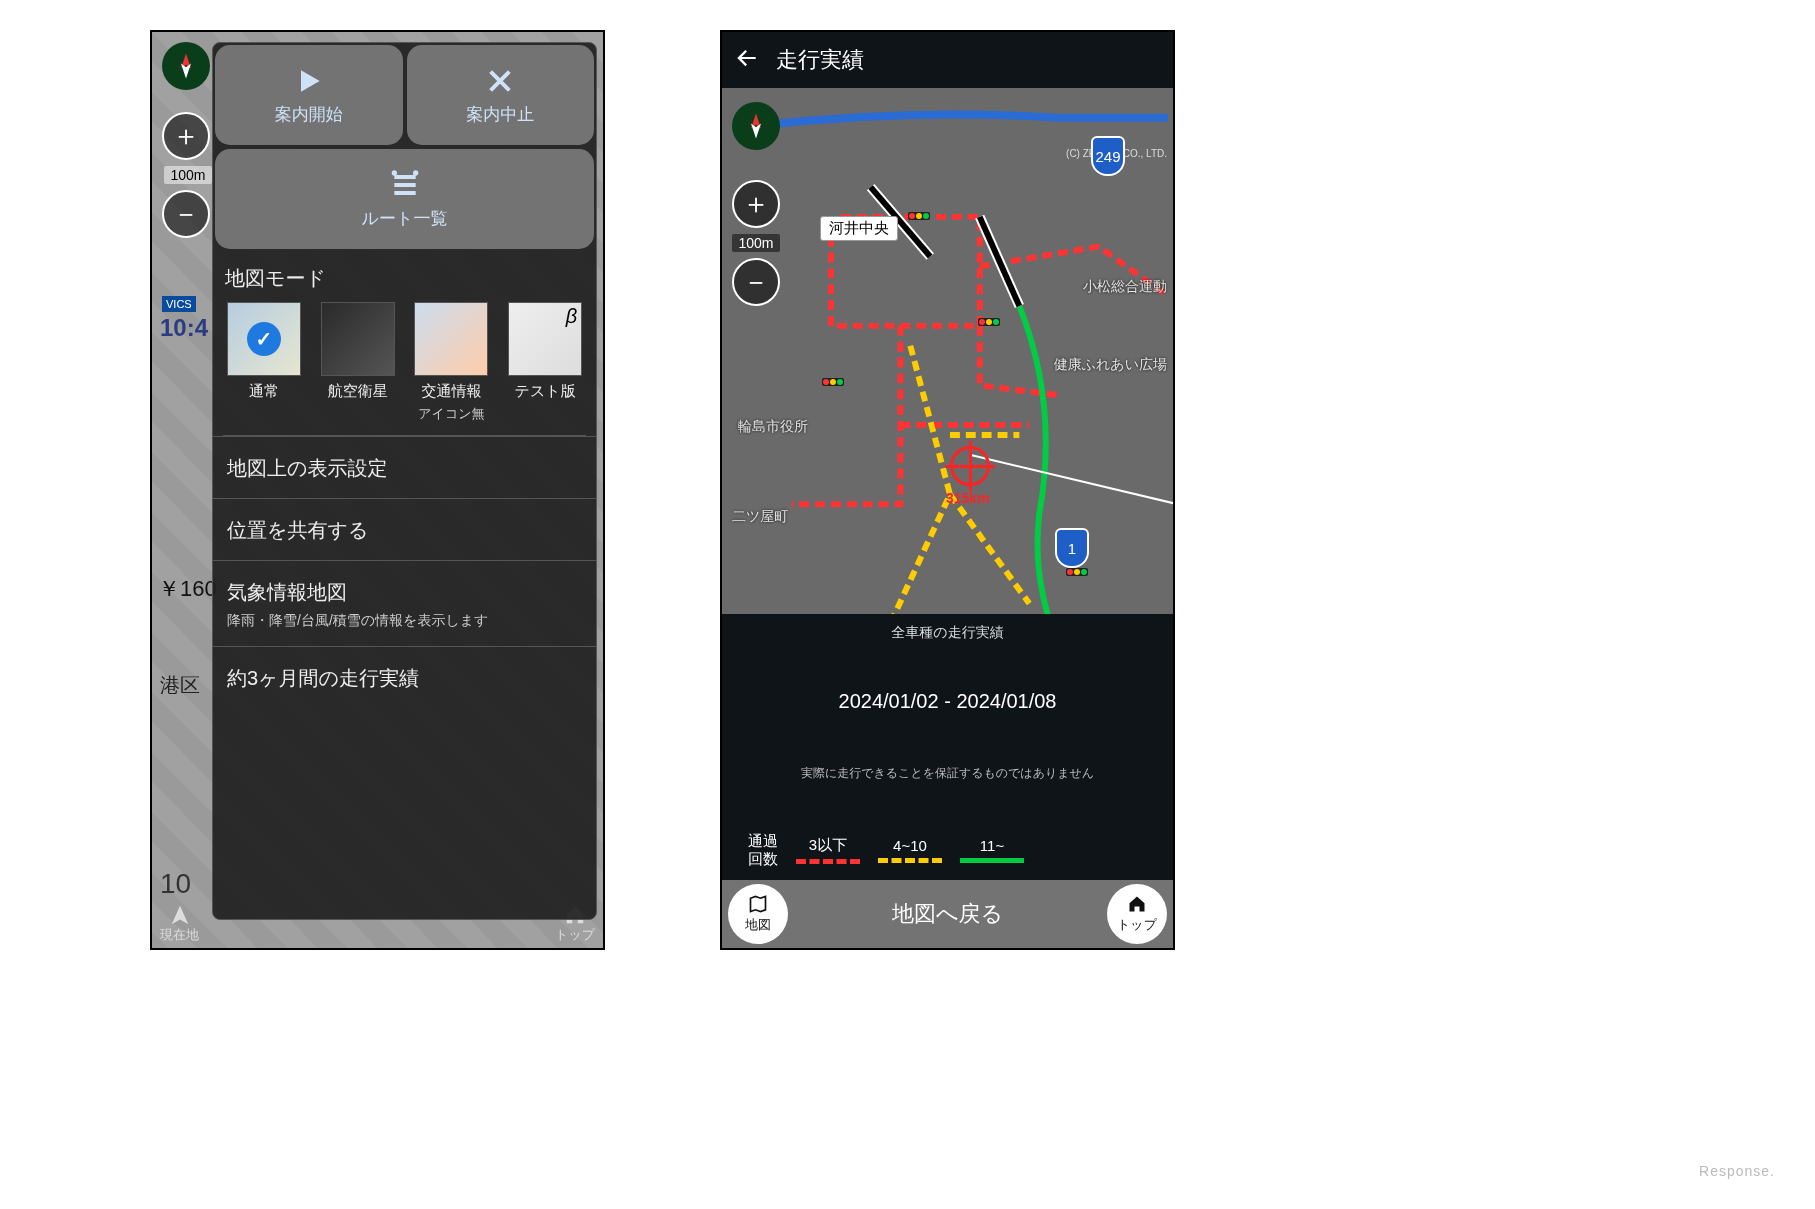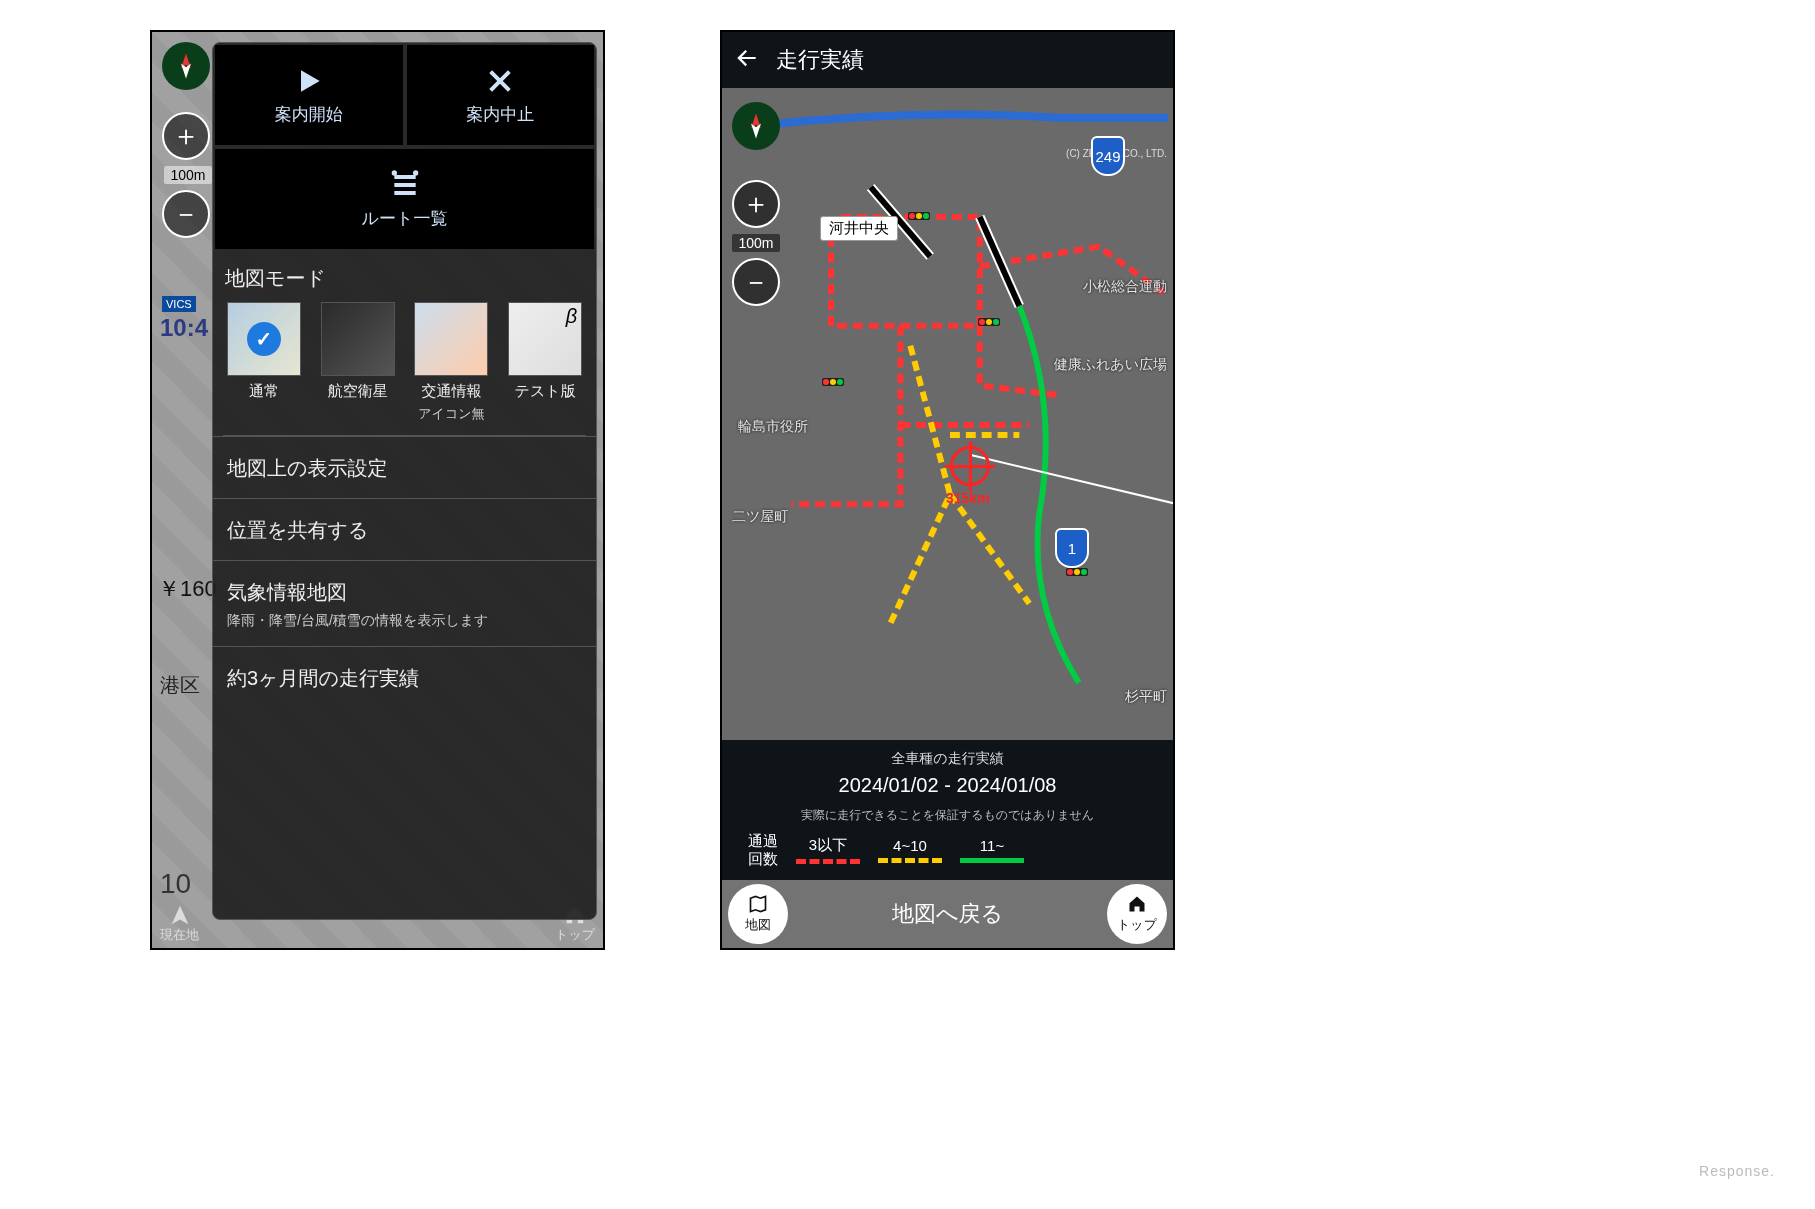--- a/index.html
+++ b/index.html
@@ -83,25 +83,25 @@
     background:rgba(32,32,32,.92);
     border-radius:8px;
     color:#eee;
     display:flex;flex-direction:column;
     overflow:hidden;
     border:1px solid #555;
   }
   .tile-row { display:flex; }
   .tile {
     flex:1;
-    background:#000000;
+    background:#737373;
     margin:2px;
     height:100px;
     display:flex;flex-direction:column;align-items:center;justify-content:center;
-    color:#cfe2f8;font-size:17px;gap:6px;
+    color:#cfe2f8;font-size:17px;gap:6px;border-radius:15px;
   }
   .tile svg { width:32px;height:32px;fill:#cfe2f8; }
   .sect-title { font-size:20px; padding:14px 12px 10px; }
   .mapmode-row { display:flex; gap:4px; padding:0 6px; }
   .mapmode-item { flex:1; display:flex; flex-direction:column; align-items:center; gap:6px; font-size:15px; }
   .mapmode-thumb {
     width:74px;height:74px;background:#888;border:1px solid #555;position:relative;
     background:linear-gradient(135deg,#b6cde0,#e6e6d0);
   }
   .mapmode-item:nth-child(2) .mapmode-thumb { background:linear-gradient(135deg,#2a2a2a,#555); }
@@ -159,21 +159,21 @@
   }
   .cur-marker::before,.cur-marker::after{content:"";position:absolute;background:#f22;}
   .cur-marker::before{width:3px;height:50px;}
   .cur-marker::after{width:50px;height:3px;}
   .cur-km { position:absolute;color:#f22;font-size:14px;font-weight:bold; }
   .right .compass{ top:14px; }
   .right .zoom-col{ top:92px; }
 
   .right .info-panel {
     background:#0f1419;color:#fff;padding:10px 8px 0;
-    display:flex;flex-direction:column;align-items:center;font-size:15px;
+    display:flex;flex-direction:column;align-items:center;font-size:15px;gap:42px;
   }
   .info-sub1 { font-size:14px;color:#ddd; }
   .info-dates { font-size:20px;margin:6px 0 10px; }
   .info-disclaimer { font-size:12px;color:#bbb; }
   .legend-row { display:flex;align-items:center;gap:18px;margin:8px 0 12px; width:100%; padding:0 18px; }
   .legend-label { font-size:15px;line-height:1.2;text-align:center; }
   .legend-item { display:flex;flex-direction:column;align-items:center;gap:4px;font-size:15px; }
   .legend-line { width:64px;height:0; border-top-width:5px; border-top-style:dashed; }
   .legend-red { border-color:#f33; }
   .legend-yel { border-color:#fc0; }

